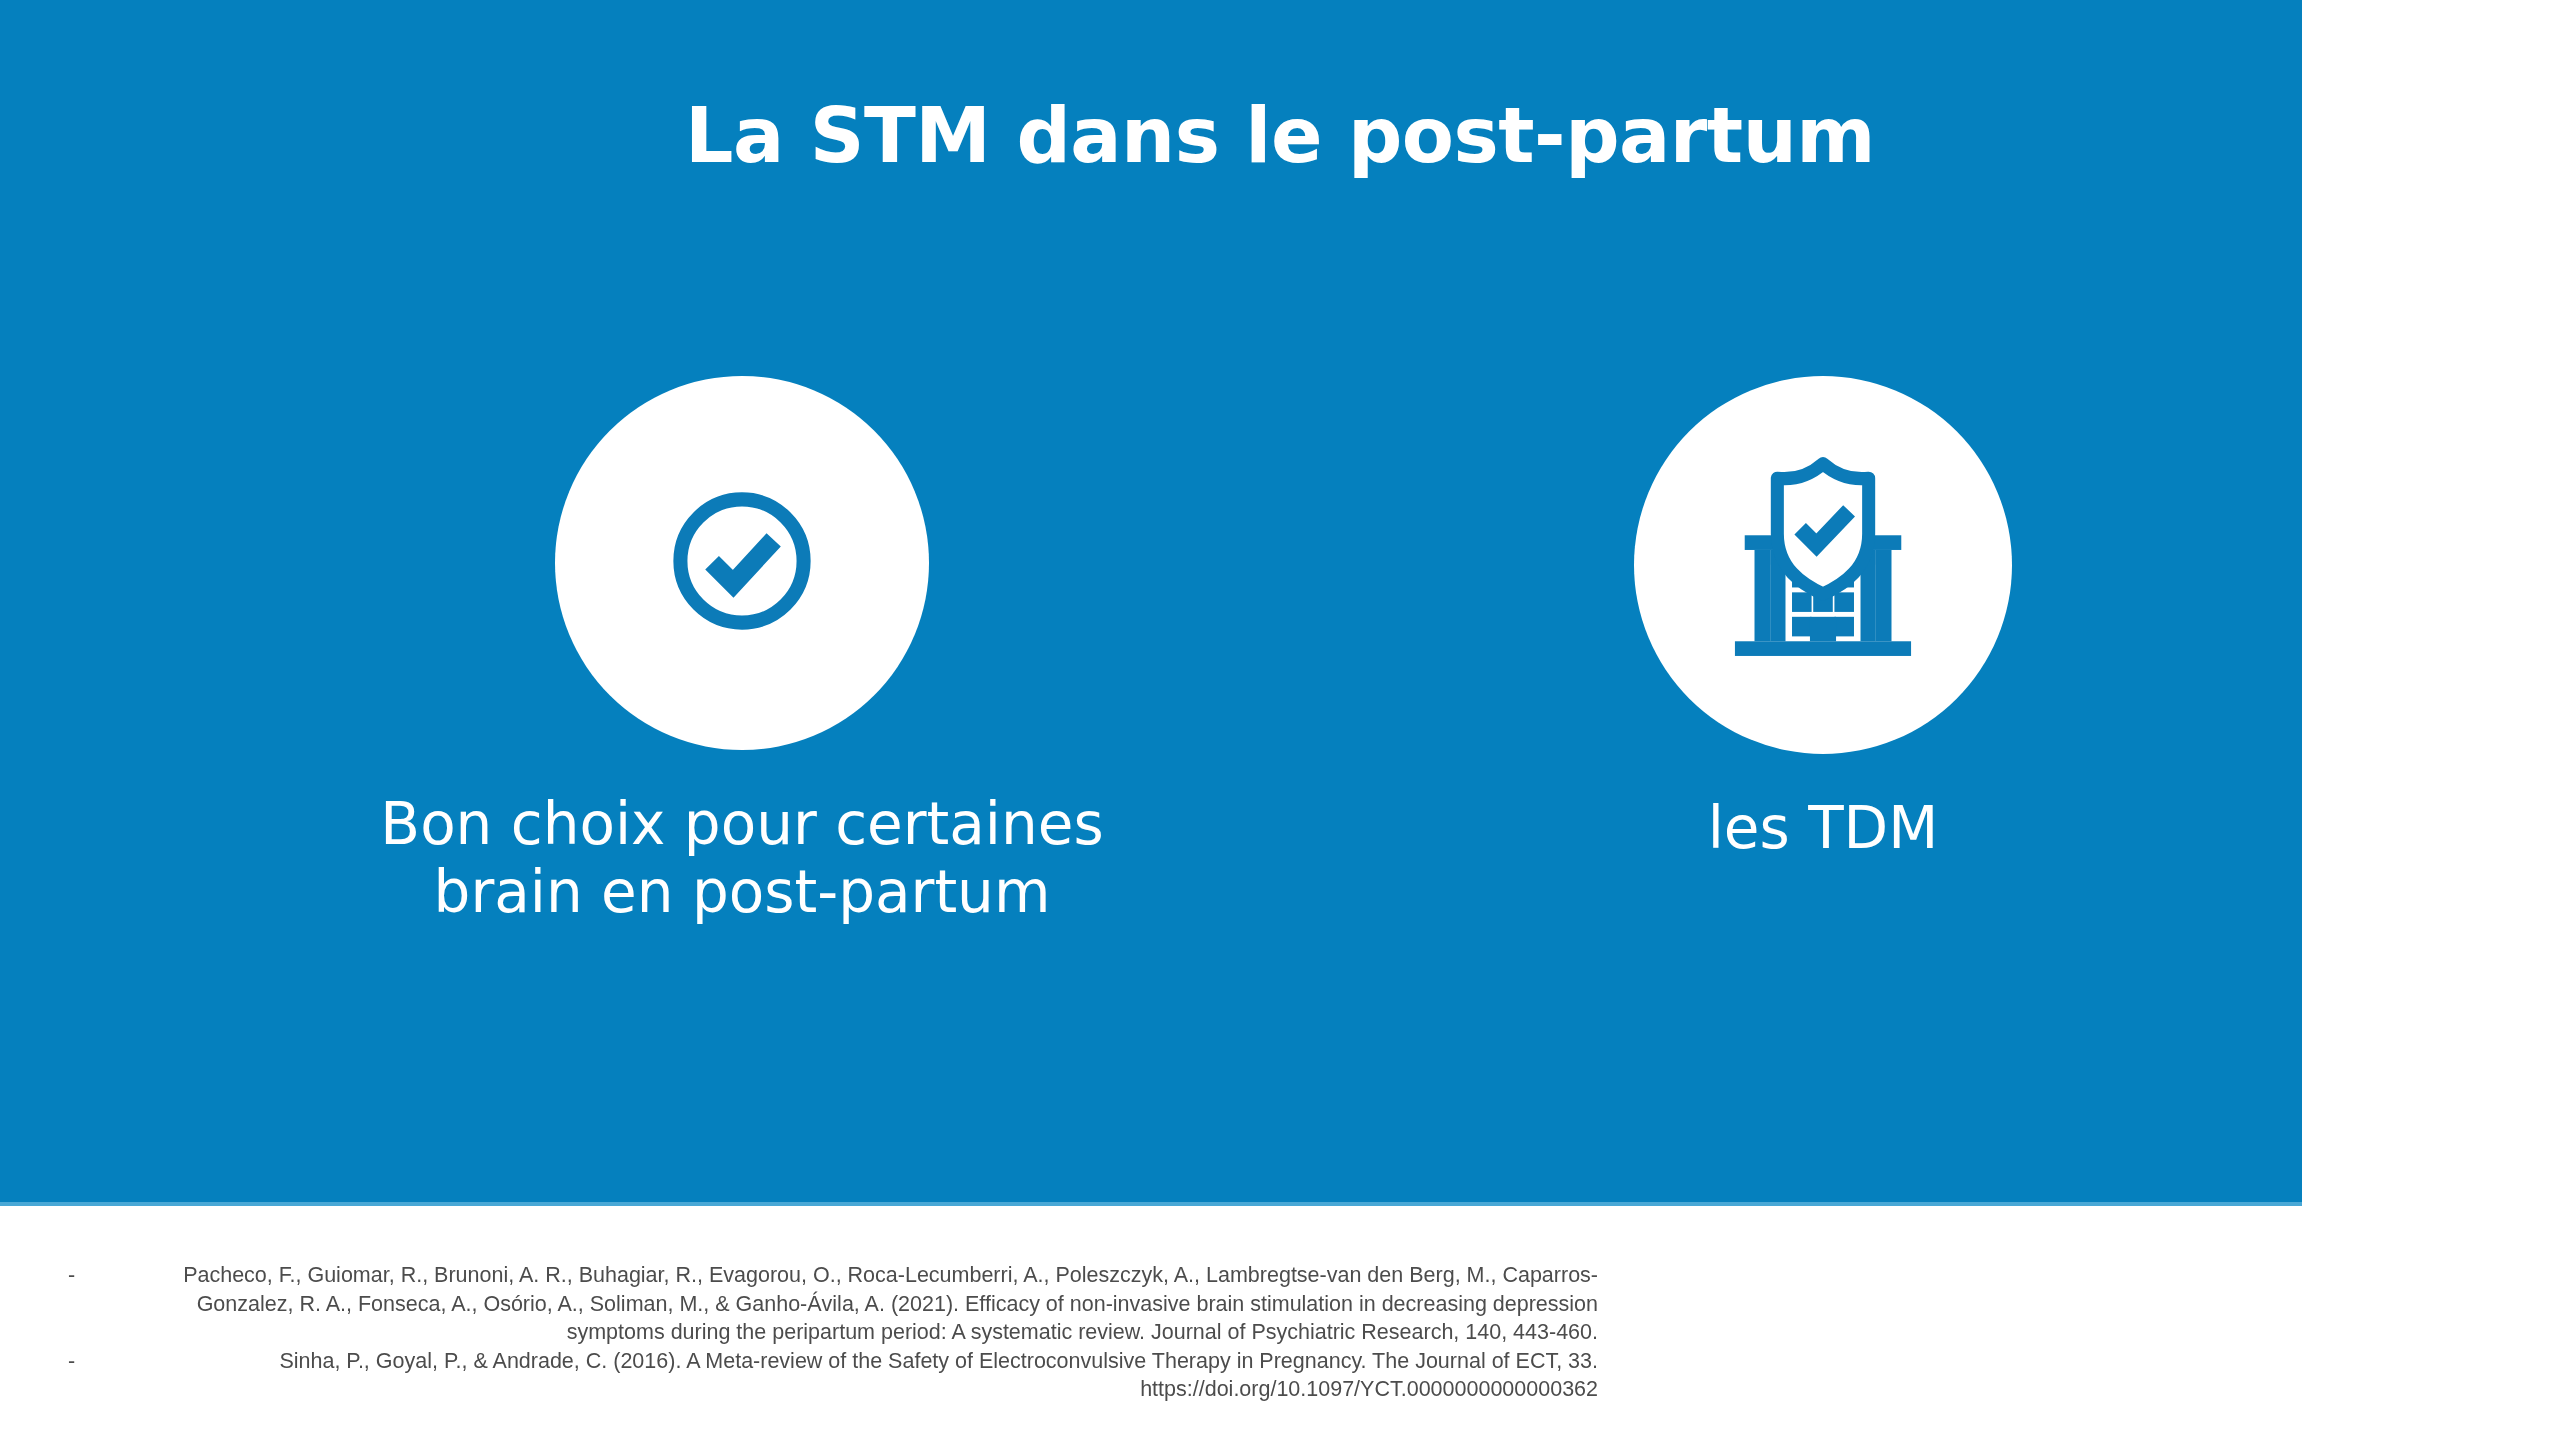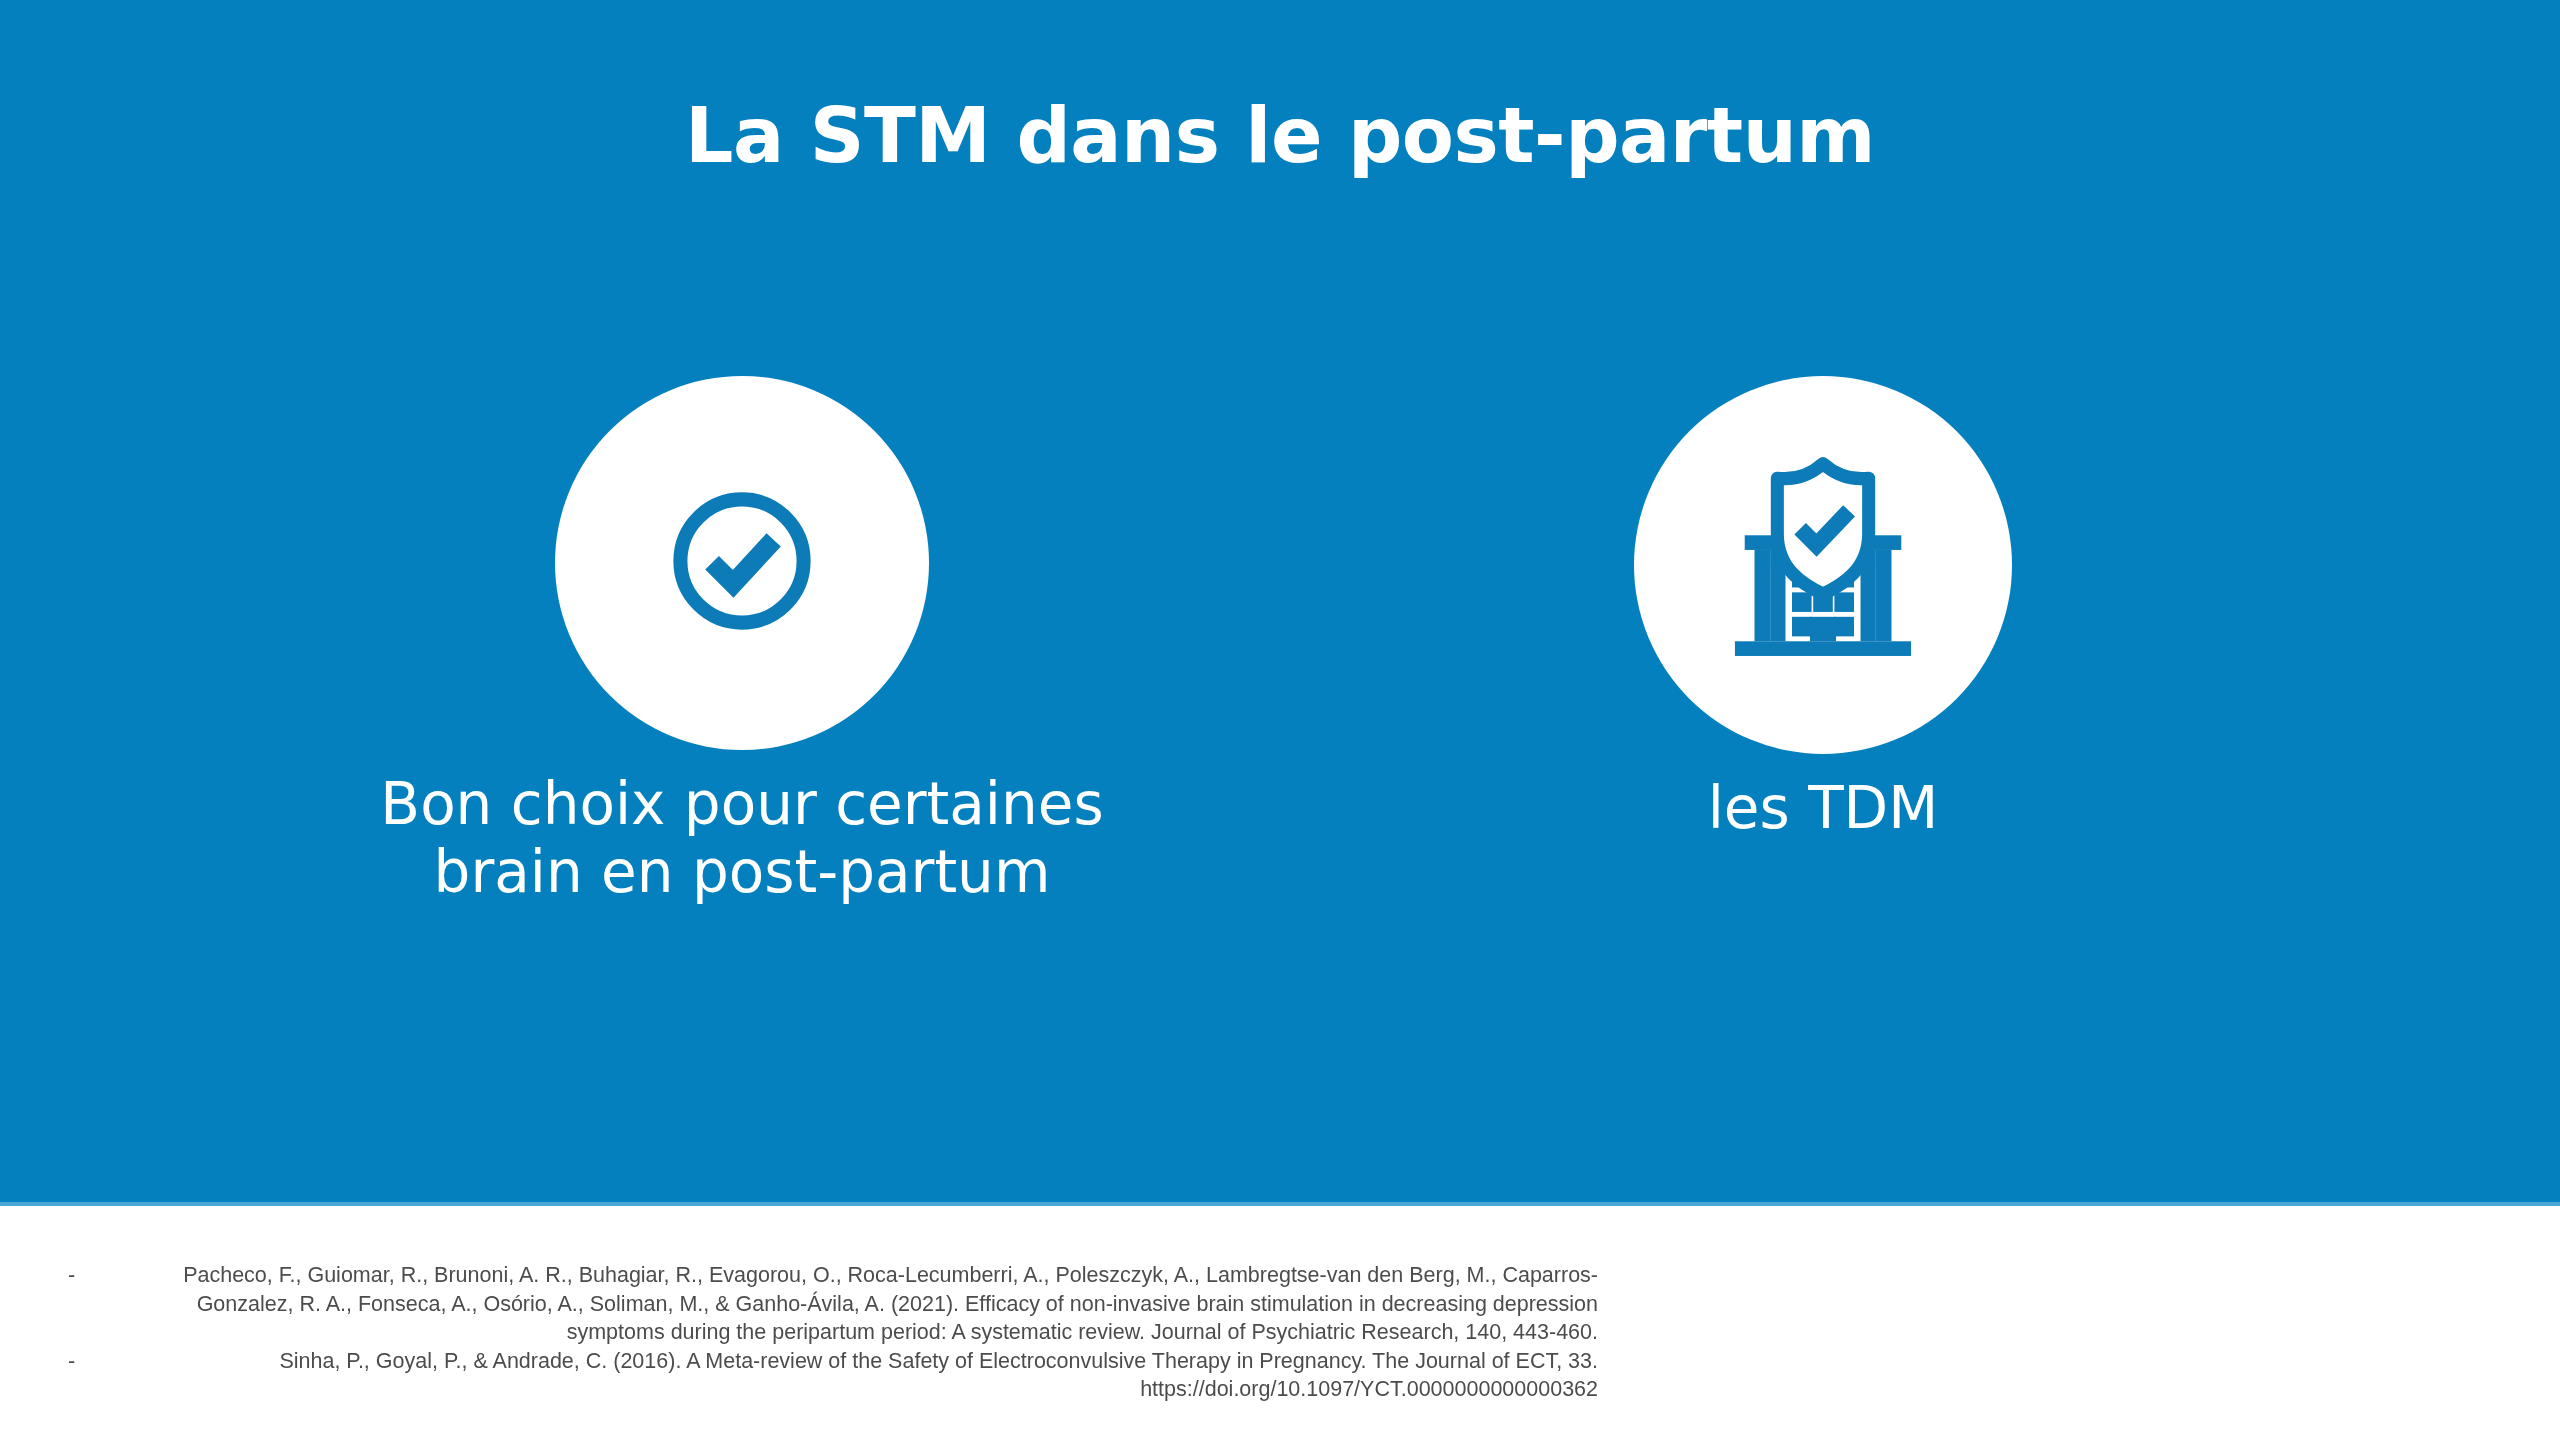--- a/index.html
+++ b/index.html
@@ -5,21 +5,21 @@
   html, body {
     margin: 0;
     padding: 0;
     background: #ffffff;
   }
   body {
     font-family: "Liberation Sans", sans-serif;
   }
   #slide {
     position: relative;
-    width: 2560px;
+    width: 2302px;
     height: 1440px;
     overflow: hidden;
     background: #ffffff;
   }
   
   .blue-panel {
     position: absolute;
     left: 0;
     top: 0;
     width: 2560px;
@@ -63,21 +63,21 @@
     margin: 0 auto;
     border-radius: 50%;
     background: #ffffff;
     display: flex;
     align-items: center;
     justify-content: center;
   }
   .feature-right .circle { width: 378px; height: 378px; }
 
   .feature-caption {
-    margin-top: 20px;
+    margin-top: 40px;
     text-align: center;
     color: #ffffff;
     font-family: "DejaVu Sans", sans-serif;
     font-weight: normal;
     font-size: 58px;
     line-height: 1.18;
   }
 
   
   .footer {

